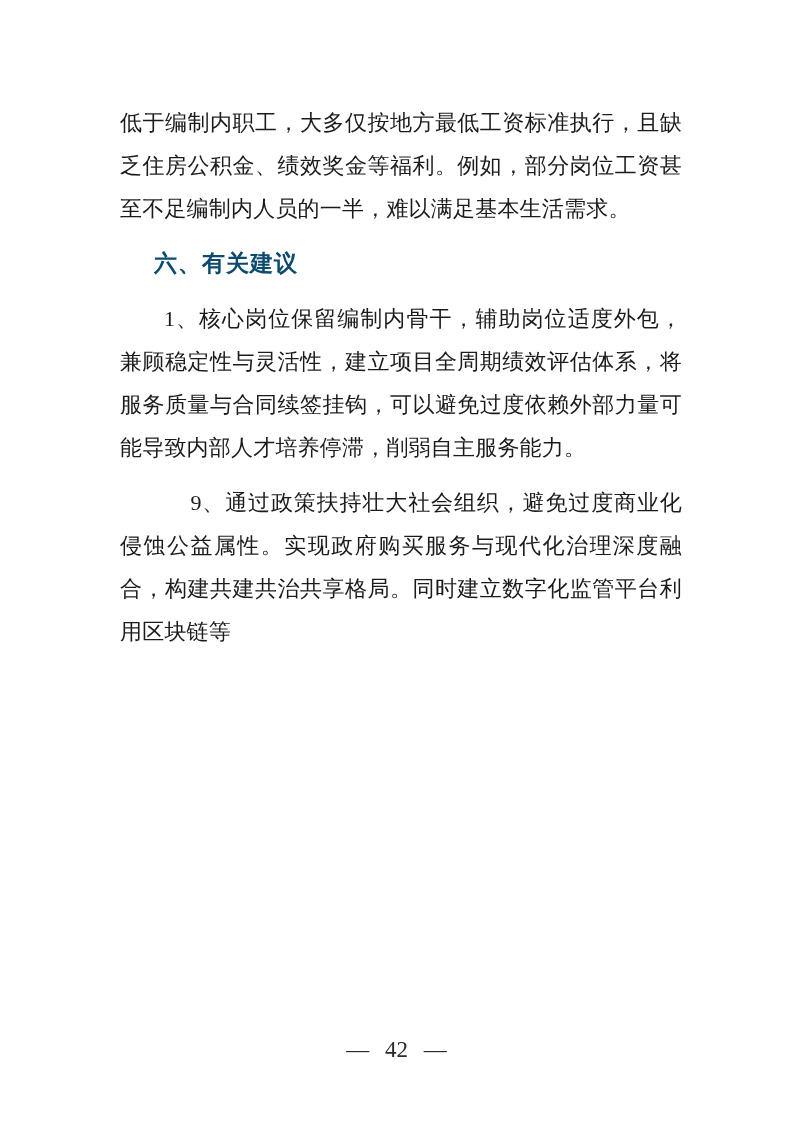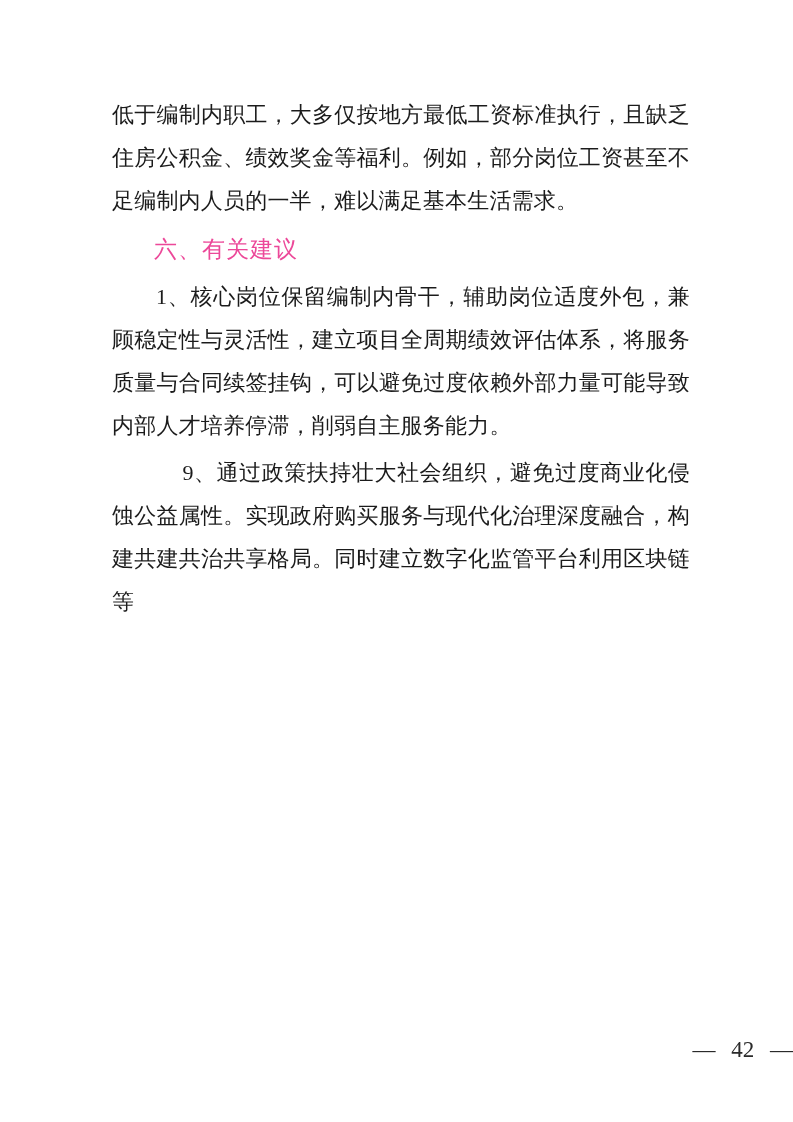--- a/index.html
+++ b/index.html
@@ -20,45 +20,45 @@
     left: 108px;
     top: 89px;
     width: 586px;
     color: #1b1b1b;
     font-size: 22px;
     line-height: 43px;
     letter-spacing: 0.2px;
     text-align: justify;
   }
   .para {
-    margin: 4px;
+    margin: 12px;
   }
   .para.indent {
     text-indent: 2em;
   }
   .para.indent-extra {
     text-indent: 3.2em;
   }
   .section-heading {
     margin: 6px 0 0 0;
     font-size: 23px;
     line-height: 43px;
-    font-weight: 400;
+    font-weight: 700;
     font-family: "Liberation Sans", sans-serif;
-    color: #ec4899;
+    color: #0c4a6e;
     text-indent: 2em;
     letter-spacing: 1px;
     text-align: left;
   }
   .page-footer {
     position: absolute;
     left: 0;
     right: 0;
     top: 1036px;
-    text-align: right;
+    text-align: center;
     font-family: "Liberation Serif", serif;
     font-size: 23px;
     line-height: 28px;
     color: #2a2a2a;
     word-spacing: 10px;
   }
 </style>
 </head>
 <body>
 

